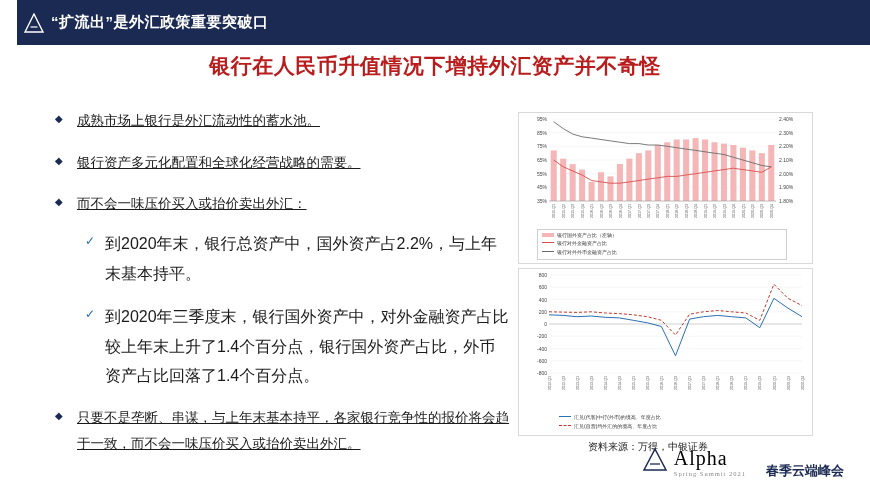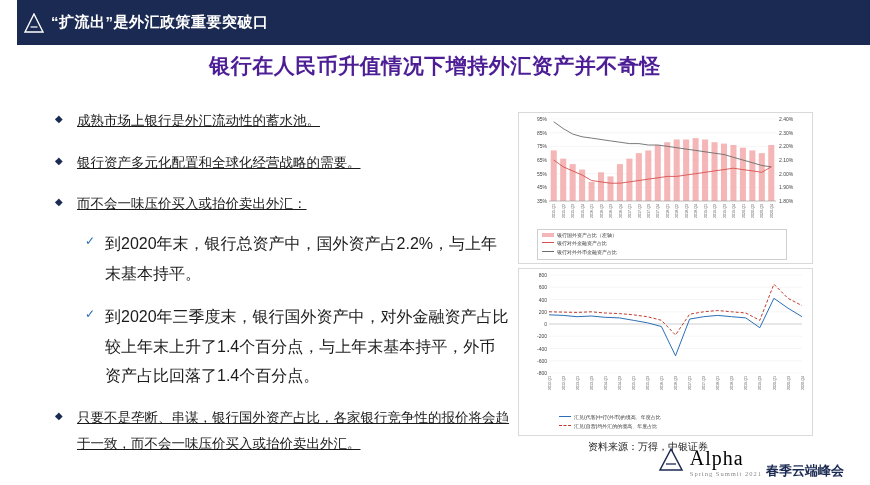--- a/index.html
+++ b/index.html
@@ -24,21 +24,21 @@
   }
   .header-logo svg { position:absolute; left:7px; top:7px; }
   .header-title {
     color:#ffffff; font-size:15px; font-weight:bold; letter-spacing:0.5px;
     white-space:nowrap;
   }
 
   
   .slide-title {
     position:absolute; top:52px; left:0; width:870px; text-align:center;
-    font-size:21px; font-weight:bold; color:#4c1d95; letter-spacing:0.5px;
+    font-size:21px; font-weight:bold; color:#b91c1c; letter-spacing:0.5px;
   }
 
   
   .bullets {
     position:absolute; left:55px; top:108px; width:455px;
     font-size:13.5px; color:#1b1b1b; line-height:1.9;
   }
   .bullet-row { display:flex; margin-bottom:16px; align-items:flex-start; }
   .bullet-mark {
     flex:0 0 22px; color:#1b2a52; font-size:10px; line-height:1.9; padding-top:1px;
@@ -75,21 +75,21 @@
   }
   .brand-mark { margin-right:6px; }
   .brand-text { text-align:left; }
   .brand-alpha {
     font-family:"Liberation Serif", serif; font-size:20px; color:#000000; letter-spacing:1px; line-height:1;
   }
   .brand-sub {
     font-family:"Liberation Serif", serif; font-size:6.5px; color:#8a8a8a; letter-spacing:1px; margin-top:2px;
   }
   .brand-cn { font-size:13px; color:#1b2a52; font-weight:bold; line-height:1; }
-  .brand-right { display:flex; flex-direction:column; justify-content:flex-end; margin-left:4px;}
+  .brand-right { display:flex; flex-direction:column; justify-content:flex-end; margin-left:20px;}
 </style>
 </head>
 <body>
 
 <div class="slide">
 
   <div class="header">
     <div class="header-logo">
       <svg width="20" height="20" viewBox="0 0 20 20">
         <polygon points="10,1 19,19 1,19" fill="none" stroke="#ffffff" stroke-width="1.4"></polygon>
@@ -118,27 +118,27 @@
       <div class="bullet-text">而不会一味压价买入或抬价卖出外汇：</div>
     </div>
 
     <div class="sub-block">
       <div class="sub-row">
         <div class="sub-mark">✓</div>
         <div class="sub-text">到2020年末，银行总资产中，国外资产占2.2%，与上年末基本持平。</div>
       </div>
       <div class="sub-row">
         <div class="sub-mark">✓</div>
-        <div class="sub-text">到2020年三季度末，银行国外资产中，对外金融资产占比较上年末上升了1.4个百分点，与上年末基本持平，外币资产占比回落了1.4个百分点。</div>
+        <div class="sub-text">到2020年三季度末，银行国外资产中，对外金融资产占比较上年末上升了1.4个百分点，银行国外资产占比，外币资产占比回落了1.4个百分点。</div>
       </div>
     </div>
 
     <div class="bullet-row">
       <div class="bullet-mark">◆</div>
-      <div class="bullet-text">只要不是垄断、串谋，银行国外资产占比，各家银行竞争性的报价将会趋于一致，而不会一味压价买入或抬价卖出外汇。</div>
+      <div class="bullet-text">只要不是垄断、串谋，与上年末基本持平，各家银行竞争性的报价将会趋于一致，而不会一味压价买入或抬价卖出外汇。</div>
     </div>
   </div>
 
   <div class="chart-box chart-top">
     <div class="chart-inner" id="chart-top-inner"><svg width="293" height="150">
           <line x1="30" y1="6" x2="257" y2="6" stroke="#ededed" stroke-width="0.5"></line>
           <text x="28" y="8" text-anchor="end" font-size="5" fill="#444">95%</text>
           <line x1="30" y1="19.666666666666664" x2="257" y2="19.666666666666664" stroke="#ededed" stroke-width="0.5"></line>
           <text x="28" y="21.666666666666664" text-anchor="end" font-size="5" fill="#444">85%</text>
           <line x1="30" y1="33.33333333333333" x2="257" y2="33.33333333333333" stroke="#ededed" stroke-width="0.5"></line>

